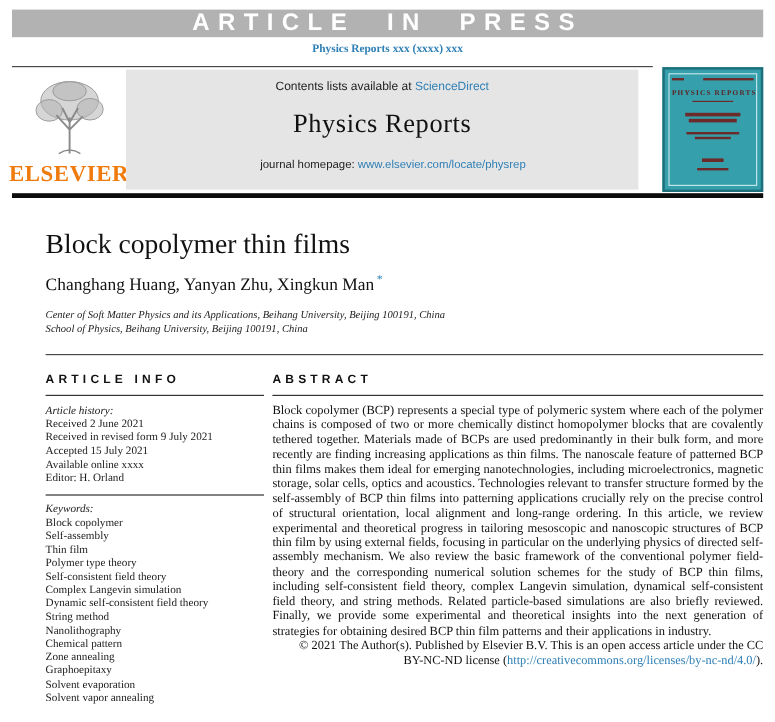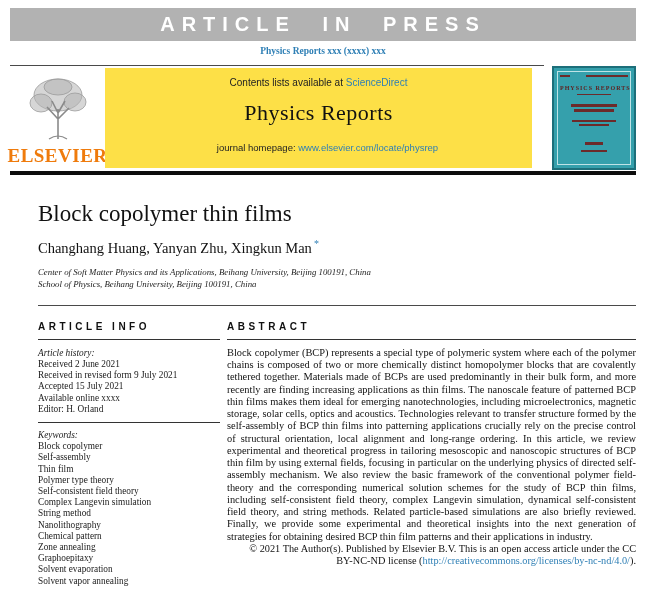--- a/index.html
+++ b/index.html
@@ -3,21 +3,21 @@
 <meta charset="utf-8">
 <style>
   * { margin:0; padding:0; box-sizing:border-box; }
   html,body { background:#ffffff; }
   body {
     width:646px; height:602px; overflow:hidden; position:relative;
     font-family:"Liberation Serif", serif; color:#1a1a1a;
   }
   
   .banner {
-    margin:8px 10px 0 10px; height:33px; background:#b2b2b2;
+    margin:8px 10px 0 10px; height:23px; background:#b2b2b2;
     display:flex; align-items:center; justify-content:center;
   }
   .banner-text {
     color:#ffffff; font-family:"Liberation Sans", sans-serif; font-weight:bold;
     font-size:20px; letter-spacing:7px; word-spacing:14px;
   }
   .citation {
     margin-top:5px; text-align:center;
     font-size:9.5px; font-weight:bold; color:#2e7fb5;
   }
@@ -31,21 +31,21 @@
   .header-flex { display:flex; margin-top:2px; height:100px; }
   .logo-area {
     width:95px; display:flex; flex-direction:column; align-items:center;
     justify-content:flex-end; padding-bottom:1px;
   }
   .elsevier-text {
     color:#ef7b0c; font-size:19px; font-weight:bold; letter-spacing:0.5px;
     font-family:"Liberation Serif", serif; margin-top:-2px;
   }
   .gray-box {
-    flex:1; background:#fde047; text-align:center; padding-top:9px;
+    flex:1; background:#e5e5e5; text-align:center; padding-top:9px;
     font-family:"Liberation Sans", sans-serif;
   }
   .contents-line { font-size:10px; color:#222; }
   .contents-line a { color:#2e7fb5; text-decoration:none; }
   .journal-title {
     font-family:"Liberation Serif", serif; font-size:22px; color:#111;
     margin-top:12px; letter-spacing:0.5px;
   }
   .homepage-line { font-size:9.5px; color:#222; margin-top:16px;padding-left:18px; }
   .homepage-line a { color:#2e7fb5; text-decoration:none; }
@@ -180,20 +180,21 @@
         </div>
       <div class="info-rule"></div>
       <div class="info-label">Keywords:</div>
       <div>
           <div class="kw-item">Block copolymer</div>
           <div class="kw-item">Self-assembly</div>
           <div class="kw-item">Thin film</div>
           <div class="kw-item">Polymer type theory</div>
           <div class="kw-item">Self-consistent field theory</div>
           <div class="kw-item">Complex Langevin simulation</div>
+          <div class="kw-item">Dynamic self-consistent field theory</div>
           <div class="kw-item">String method</div>
           <div class="kw-item">Nanolithography</div>
           <div class="kw-item">Chemical pattern</div>
           <div class="kw-item">Zone annealing</div>
           <div class="kw-item">Graphoepitaxy</div>
           <div class="kw-item">Solvent evaporation</div>
           <div class="kw-item">Solvent vapor annealing</div>
         </div>
     </div>
   </div>

